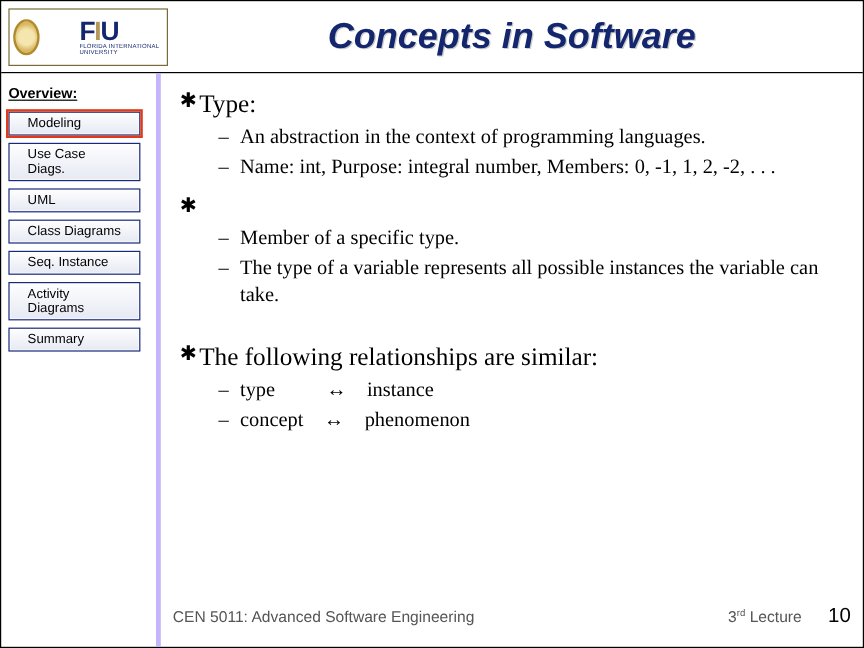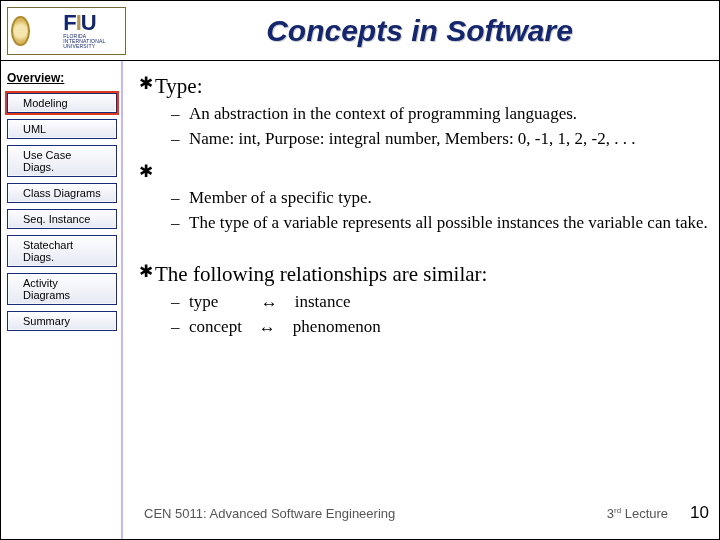--- a/index.html
+++ b/index.html
@@ -10,21 +10,21 @@
     position: relative;
     display: flex; flex-direction: column;
   }
   .titlebar {
     height: 60px;
     border-bottom: 1px solid #000;
     display: flex; align-items: center;
     padding: 0 6px;
   }
   .logo-box {
-    width: 119px; height: 48px;
+    width: 133px; height: 48px;
     border: 1px solid #7a6a3a;
     display: flex; align-items: center;
     padding: 2px 3px;
     background: #fff;
     gap: 30px;
   }
   .seal {
     width: 30px; height: 30px;
     border: 2px solid #b08a2c;
     border-radius: 50%;
@@ -46,23 +46,23 @@
     font-weight: bold;
     text-shadow: 1px 1px 0 #ccc;
     font-style: italic;
   }
   .body {
     flex: 1;
     display: flex;
     position: relative;
   }
   .sidebar {
-    width: 122px;
+    width: 133px;
     padding: 10px 6px 0 6px;
-    border-right: 2px solid #c4b5fd;
+    border-right: 4px solid #c4b5fd;
   }
   .sidebar-title {
     font-size: 12px;
     font-weight: bold;
     text-decoration: underline;
     margin-bottom: 8px;
   }
   .nav-item {
     width: 110px;
     border: 1px solid #1a2a7a;
@@ -144,25 +144,24 @@
       </div>
     </div>
     <div class="title">Concepts in Software</div>
   </div>
 
   <div class="body">
 
     <div class="sidebar">
       <div class="sidebar-title">Overview:</div>
       <div class="nav-item active">Modeling</div>
+      <div class="nav-item">Use Case Diags.</div>
       <div class="nav-item">UML</div>
-      <div class="nav-item">Use Case Diags.</div>
       <div class="nav-item">Class Diagrams</div>
       <div class="nav-item">Seq. Instance</div>
-      <div class="nav-item">Statechart Diags.</div>
       <div class="nav-item">Activity Diagrams</div>
       <div class="nav-item">Summary</div>
     </div>
 
     <div class="content">
 
       <div class="bullet-l1">
         <span class="mark">✱</span>
         <span class="text">Type:</span>
       </div>

